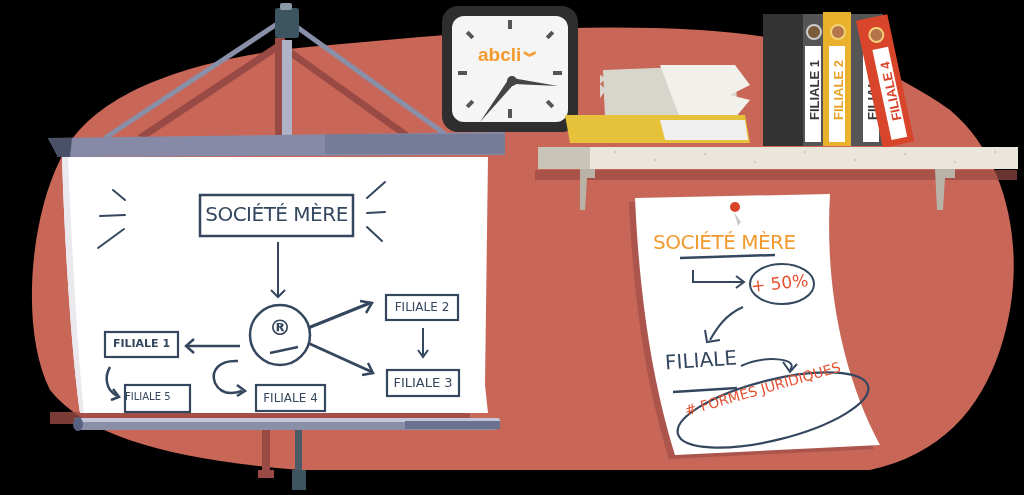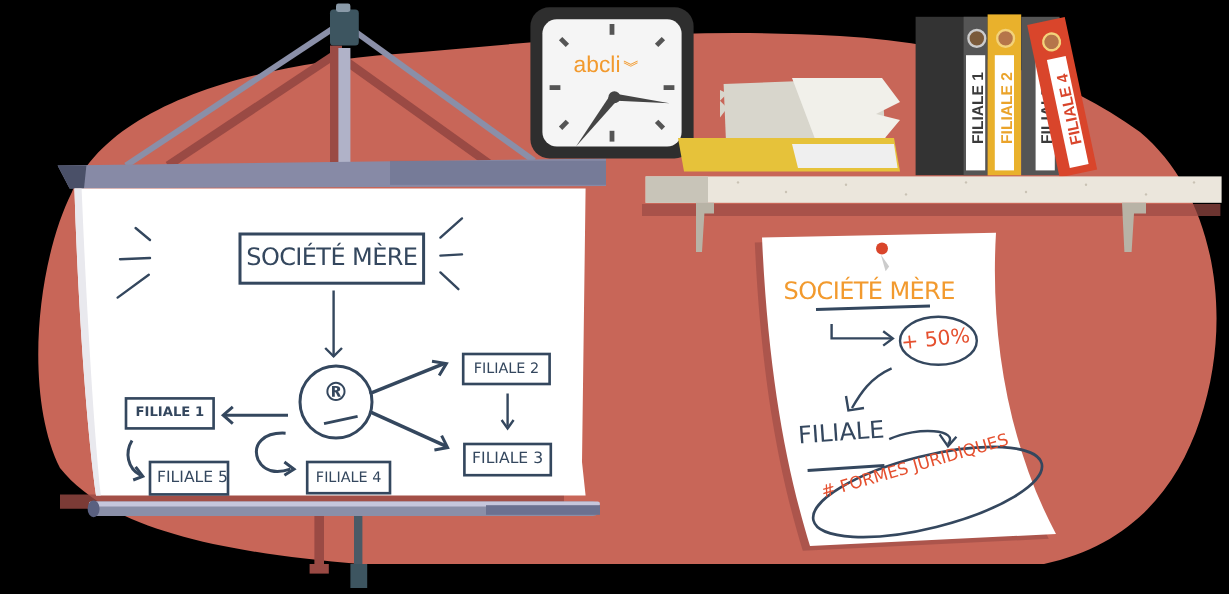--- a/index.html
+++ b/index.html
@@ -74,21 +74,21 @@
 
     <rect x="45" y="177" width="73" height="25" fill="none" stroke="#34475e" stroke-width="2.2"></rect>
     <rect x="65" y="230" width="65" height="27" fill="none" stroke="#34475e" stroke-width="2.2"></rect>
     <rect x="196" y="230" width="69" height="26" fill="none" stroke="#34475e" stroke-width="2.2"></rect>
     <rect x="326" y="140" width="72" height="25" fill="none" stroke="#34475e" stroke-width="2.2"></rect>
     <rect x="327" y="215" width="72" height="26" fill="none" stroke="#34475e" stroke-width="2.2"></rect>
   </svg>
   <div class="abs hand" style="left:140px;top:47px;width:153px;text-align:center;font-size:20px;color:#34475e;letter-spacing:-0.5px;">SOCIÉTÉ MÈRE</div>
   <div class="abs hand" style="left:205px;top:160px;width:30px;text-align:center;font-size:22px;font-weight:bold;color:#34475e;">®</div>
   <div class="abs hand" style="left:45px;top:182px;width:73px;text-align:center;font-size:11px;font-weight:bold;color:#34475e;">FILIALE 1</div>
-  <div class="abs hand" style="left:65px;top:236px;width:65px;text-align:right;font-size:13px;color:#34475e;">FILIALE 5</div>
+  <div class="abs hand" style="left:65px;top:236px;width:65px;text-align:left;font-size:10px;color:#34475e;">FILIALE 5</div>
   <div class="abs hand" style="left:196px;top:236px;width:69px;text-align:center;font-size:12px;color:#34475e;">FILIALE 4</div>
   <div class="abs hand" style="left:326px;top:145px;width:72px;text-align:center;font-size:12px;color:#34475e;">FILIALE 2</div>
   <div class="abs hand" style="left:327px;top:220px;width:72px;text-align:center;font-size:13px;color:#34475e;">FILIALE 3</div>
 </div>
 
 <svg class="abs" style="left:0;top:400px" width="520" height="95" viewBox="0 0 520 95">
   <rect x="74" y="18" width="426" height="12" rx="6" fill="#8a8fa8"></rect>
   <rect x="74" y="18" width="426" height="4" rx="2" fill="#c5c6dc"></rect>
   <rect x="405" y="21" width="95" height="8" fill="#6b7190"></rect>
   <ellipse cx="78" cy="24" rx="5" ry="7" fill="#5a6080"></ellipse>
@@ -107,21 +107,21 @@
       <rect x="113" y="67" width="9" height="4"></rect>
       <rect x="28" y="27" width="4" height="8" transform="rotate(-45 30 31)"></rect>
       <rect x="108" y="27" width="4" height="8" transform="rotate(45 110 31)"></rect>
       <rect x="28" y="96" width="4" height="8" transform="rotate(45 30 100)"></rect>
       <rect x="108" y="96" width="4" height="8" transform="rotate(-45 110 100)"></rect>
     </g>
     <polygon points="72,74 118,82 74,80" fill="#444"></polygon>
     <polygon points="68,76 40,118 74,80" fill="#444"></polygon>
     <circle cx="72" cy="77" r="5" fill="#444"></circle>
   </svg>
-  <div class="abs" style="left:38px;top:40px;font-family:'Liberation Sans',sans-serif;font-weight:normal;font-size:19px;color:#f29a2e;">
+  <div class="abs" style="left:38px;top:40px;font-family:'Liberation Sans',sans-serif;font-weight:bold;font-size:19px;color:#f29a2e;">
     <span>abcli</span><span style="font-size:14px;margin-left:2px;">︾</span>
   </div>
 </div>
 
 <svg class="abs" style="left:560px;top:60px" width="200" height="90" viewBox="0 0 200 90">
   <polygon points="43,10 175,5 178,58 45,58" fill="#d8d6cc"></polygon>
   <polygon points="40,15 46,18 40,24 46,30 40,38" fill="#d8d6cc"></polygon>
   <polygon points="100,5 175,5 190,25 170,35 190,40 175,58 120,58" fill="#f1f0ea"></polygon>
   <polygon points="5,55 185,55 190,83 10,83" fill="#e6c23a"></polygon>
   <polygon points="100,60 185,60 188,80 105,80" fill="#efefef"></polygon>

